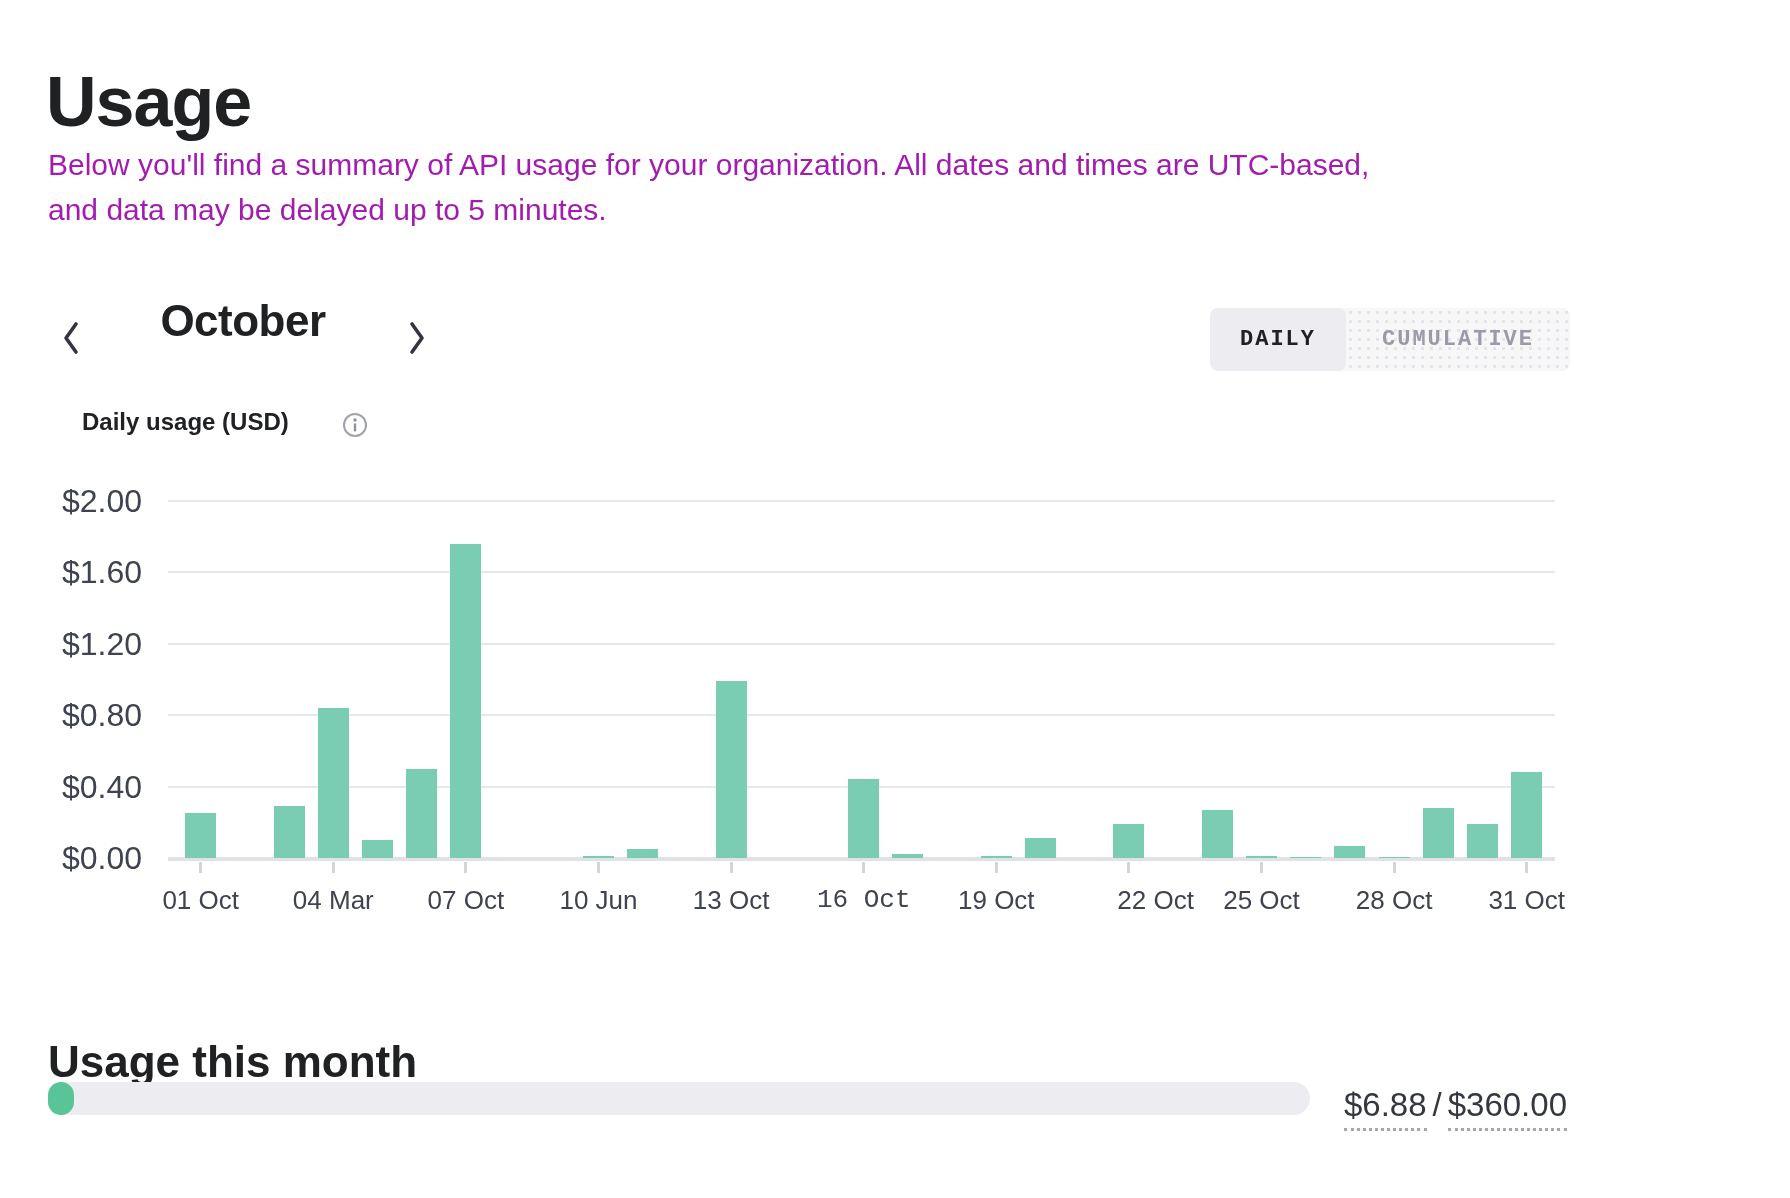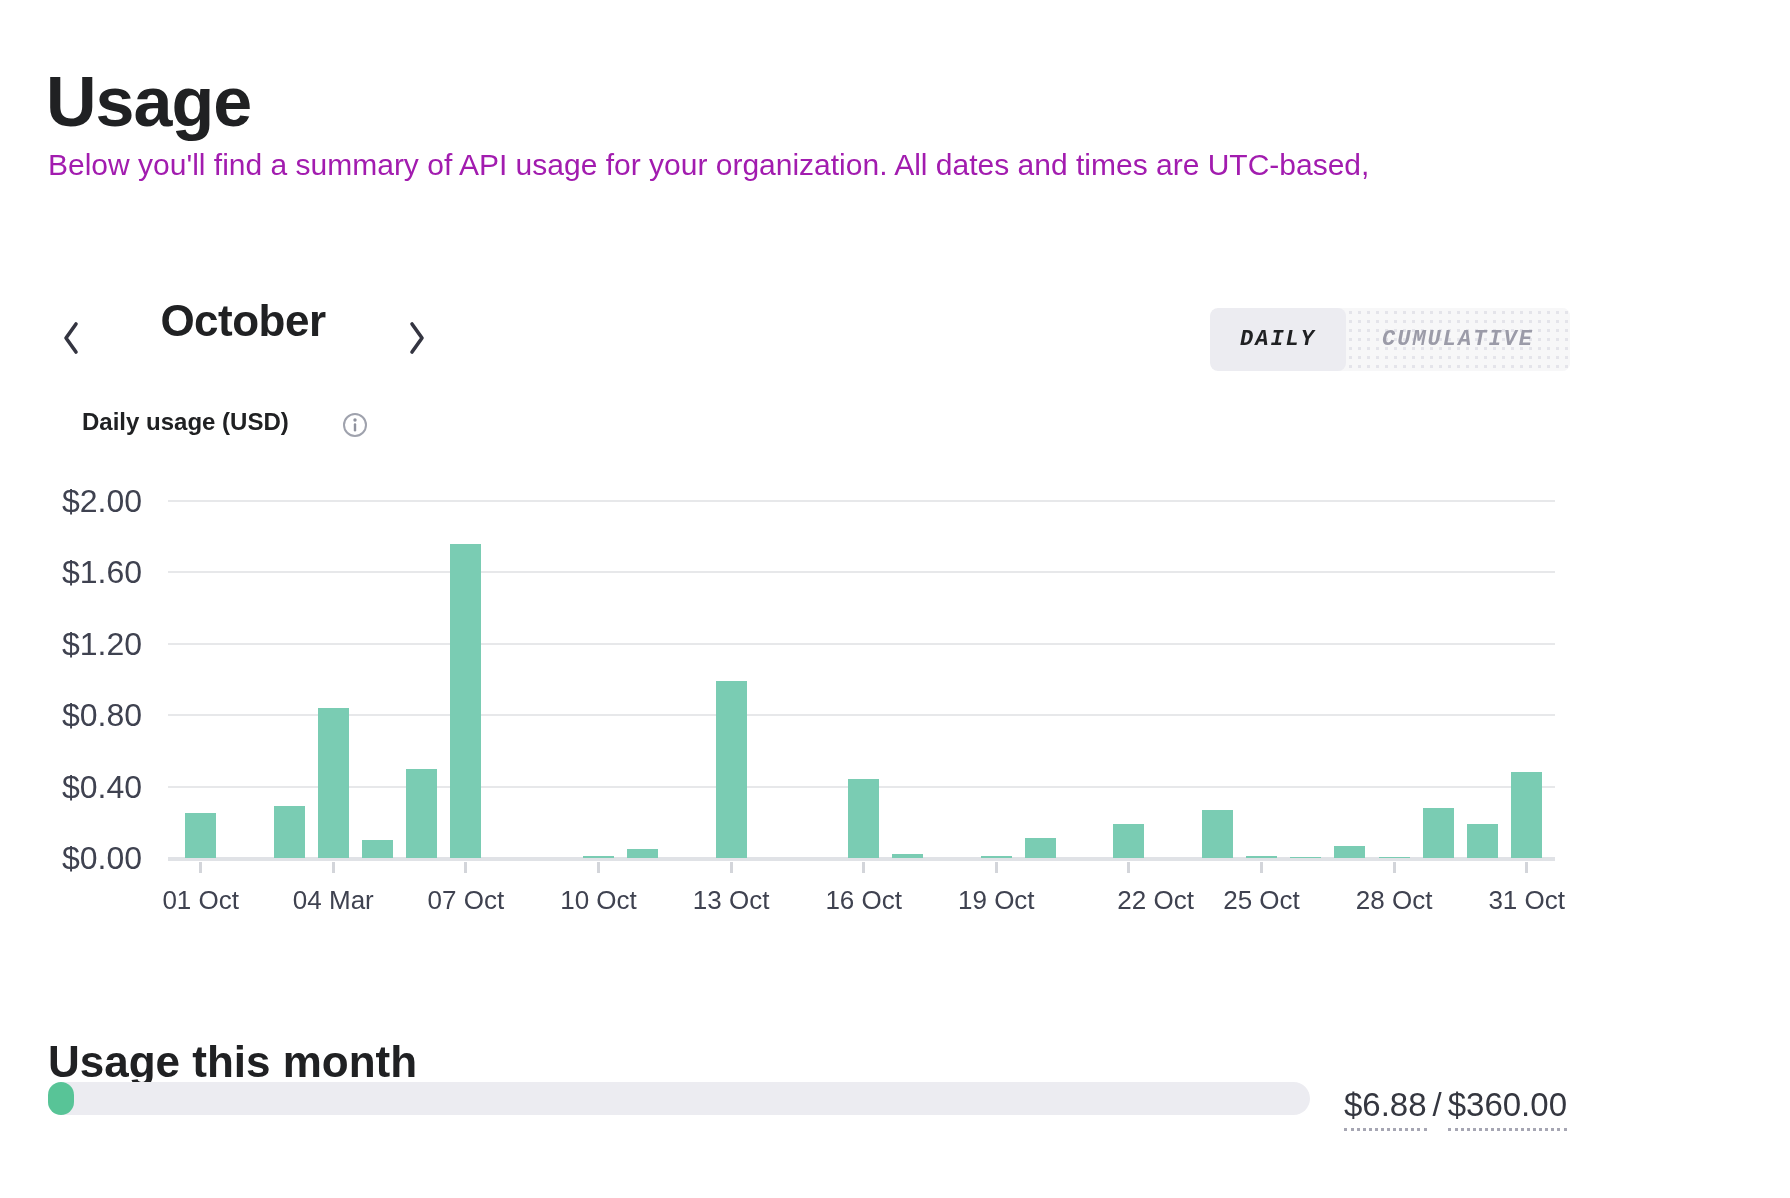--- a/index.html
+++ b/index.html
@@ -39,21 +39,20 @@
     line-height: 58px;
   }
 
   
   #view-toggle {
     left: 1210px; top: 308px; width: 360px; height: 63px;
     border-radius: 8px;
     display: flex;
     background: #f7f7f8;
     overflow: hidden;
-    font-style: italic;
   }
   .toggle-seg {
     display: flex; align-items: center; justify-content: center;
     font-family: "Liberation Mono", "DejaVu Sans Mono", monospace;
     font-size: 22px; font-weight: 700; letter-spacing: 2px;
     cursor: pointer; user-select: none;
   }
   .toggle-seg.active {
     width: 136px;
     background: #ececf1;
@@ -127,20 +126,21 @@
     cursor: help;
   }
   .amt-sep { padding: 0 6px; }
 </style>
 </head>
 <body>
 
 <h1 class="abs" id="page-title">Usage</h1>
 <div class="abs" id="page-desc">
   <div>Below you'll find a summary of API usage for your organization. All dates and times are UTC-based,</div>
+  <div>and data may be delayed up to 5 minutes.</div>
 </div>
 
 <button class="abs nav-btn" id="prev-month">
   <span>
     <svg width="24" height="36" viewBox="0 0 24 36">
         <polyline points="17,4 7,18 17,32" fill="none" stroke="#343541" stroke-width="3.6" stroke-linecap="round" stroke-linejoin="round"></polyline>
       </svg>
   </span>
 </button>
 <div class="abs" id="month-label">October</div>
@@ -205,25 +205,25 @@
     <div class="abs ylab" style="top: 842px;">$0.00</div>
   </div>
 <div id="xticks">
     <div class="xtick-mark" style="left: 199.2px;"></div>
     <div class="xtick-label" style="left: 135.7px;">01 Oct</div>
     <div class="xtick-mark" style="left: 331.8px;"></div>
     <div class="xtick-label" style="left: 268.3px;">04 Mar</div>
     <div class="xtick-mark" style="left: 464.4px;"></div>
     <div class="xtick-label" style="left: 400.9px;">07 Oct</div>
     <div class="xtick-mark" style="left: 597px;"></div>
-    <div class="xtick-label" style="left: 533.5px;">10 Oct</div>
+    <div class="xtick-label" style="left: 533.5px;">10 Jun</div>
     <div class="xtick-mark" style="left: 729.6px;"></div>
     <div class="xtick-label" style="left: 666.1px;">13 Oct</div>
     <div class="xtick-mark" style="left: 862.2px;"></div>
-    <div class="xtick-label" style="left: 798.7px;">16 Oct</div>
+    <div class="xtick-label" style="left: 798.7px; font-family: Liberation Mono, monospace;">16 Oct</div>
     <div class="xtick-mark" style="left: 994.8px;"></div>
     <div class="xtick-label" style="left: 931.3px;">19 Oct</div>
     <div class="xtick-mark" style="left: 1127.4px;"></div>
     <div class="xtick-label" style="left: 1063.9px; text-align: right;">22 Oct</div>
     <div class="xtick-mark" style="left: 1260px;"></div>
     <div class="xtick-label" style="left: 1196.5px;">25 Oct</div>
     <div class="xtick-mark" style="left: 1392.6px;"></div>
     <div class="xtick-label" style="left: 1329.1px;">28 Oct</div>
     <div class="xtick-mark" style="left: 1525.2px;"></div>
     <div class="xtick-label" style="left: 1461.7px;">31 Oct</div>

